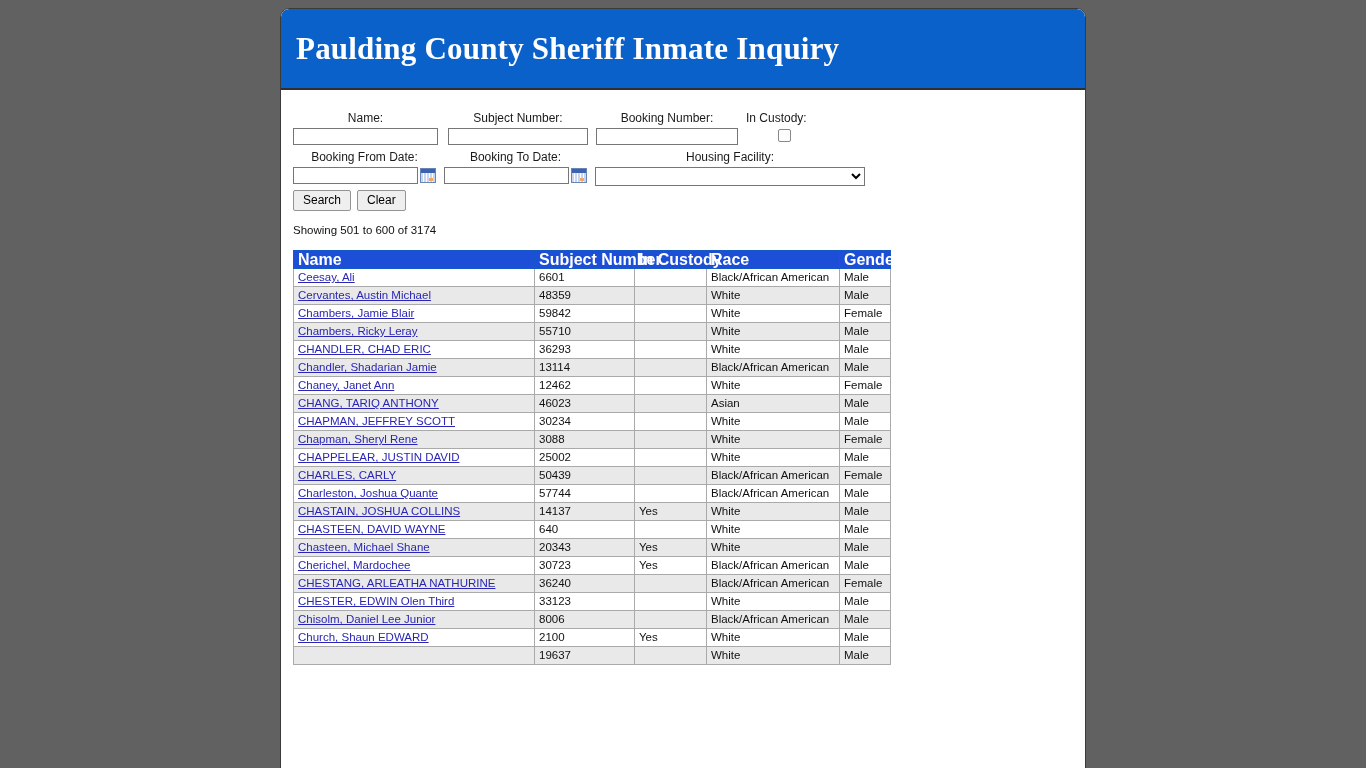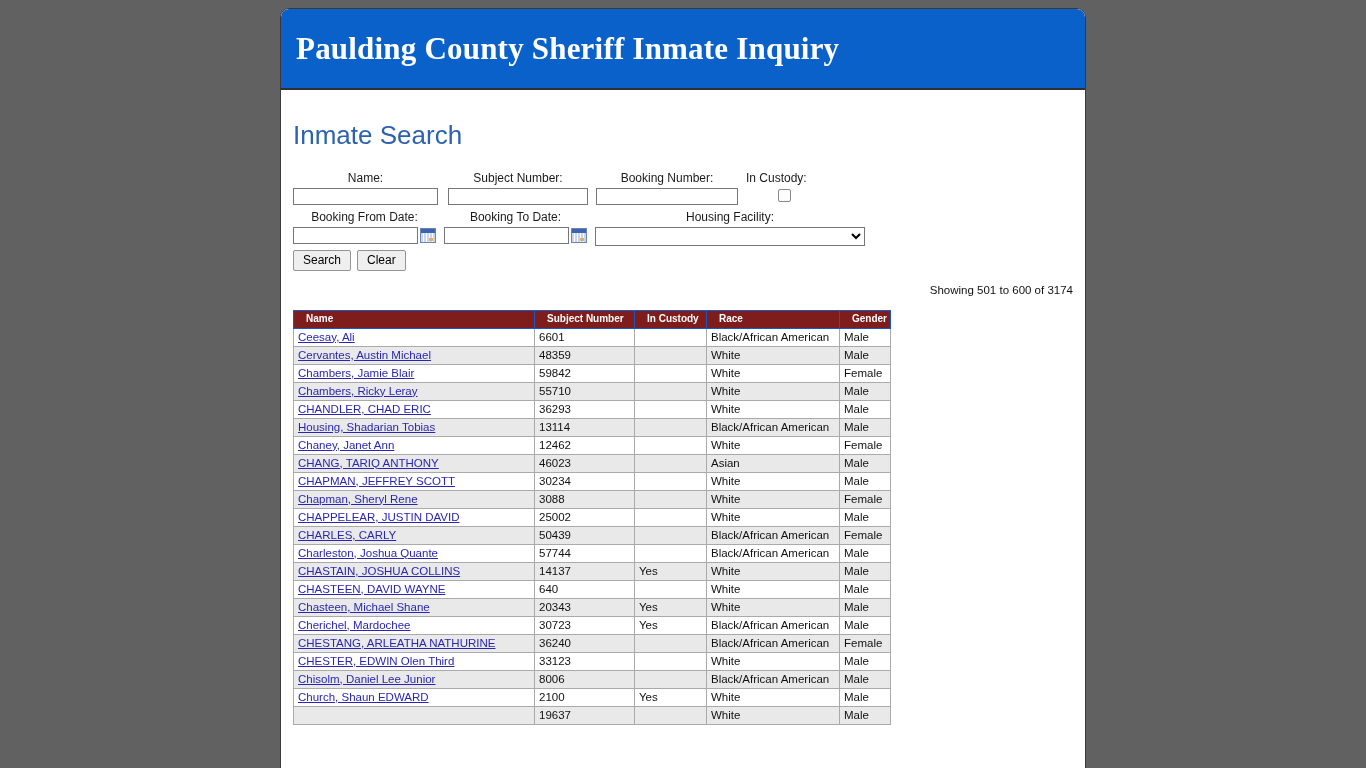--- a/index.html
+++ b/index.html
@@ -144,41 +144,40 @@
     border-radius: 2px;
     color: #000;
     cursor: pointer;
     line-height: 15px;
   }
 
   .showing-text {
     font-size: 11.5px;
     color: #111;
     margin-top: 13px;
-    text-align: right;
   }
 
   .results-table {
     margin-top: 14px;
     border-collapse: collapse;
     width: 597px;
     table-layout: fixed;
     font-size: 11.5px;
     color: #111;
   }
   .results-table th {
-    background: #7f1d1d;
+    background: #1d4ed8;
     color: #ffffff;
     font-weight: bold;
     text-align: left;
-    padding: 1px 12px;
+    padding: 1px 4px;
     border: 1px solid #1658c4;
     height: 15px;
     line-height: 14px;
-    font-size: 10px;
+    font-size: 16px;
     white-space: nowrap;
   }
   .results-table td {
     border: 1px solid #aaaaaa;
     padding: 1px 4px;
     height: 15px;
     line-height: 15px;
     vertical-align: middle;
     white-space: nowrap;
     overflow: hidden;
@@ -202,21 +201,20 @@
 <body>
 
 <div class="page-frame">
 
   <div class="banner">
     <div class="banner-title">Paulding County Sheriff Inmate Inquiry</div>
   </div>
 
   <div class="content">
 
-    <h1 class="page-heading">Inmate Search</h1>
 
     <div class="form-area">
 
       <div class="field-row">
         <div class="field-block">
           <label class="field-label">Name:</label>
           <input class="text-input w-name" type="text" value="" style="">
         </div>
         <div class="spacer-name"></div>
         <div class="field-block">
@@ -318,21 +316,21 @@
             <td>Male</td>
           </tr>
           <tr>
             <td><span class="name-link">CHANDLER, CHAD ERIC</span></td>
             <td>36293</td>
             <td></td>
             <td>White</td>
             <td>Male</td>
           </tr>
           <tr>
-            <td><span class="name-link">Housing, Shadarian Tobias</span></td>
+            <td><span class="name-link">Chandler, Shadarian Jamie</span></td>
             <td>13114</td>
             <td></td>
             <td>Black/African American</td>
             <td>Male</td>
           </tr>
           <tr>
             <td><span class="name-link">Chaney, Janet Ann</span></td>
             <td>12462</td>
             <td></td>
             <td>White</td>

